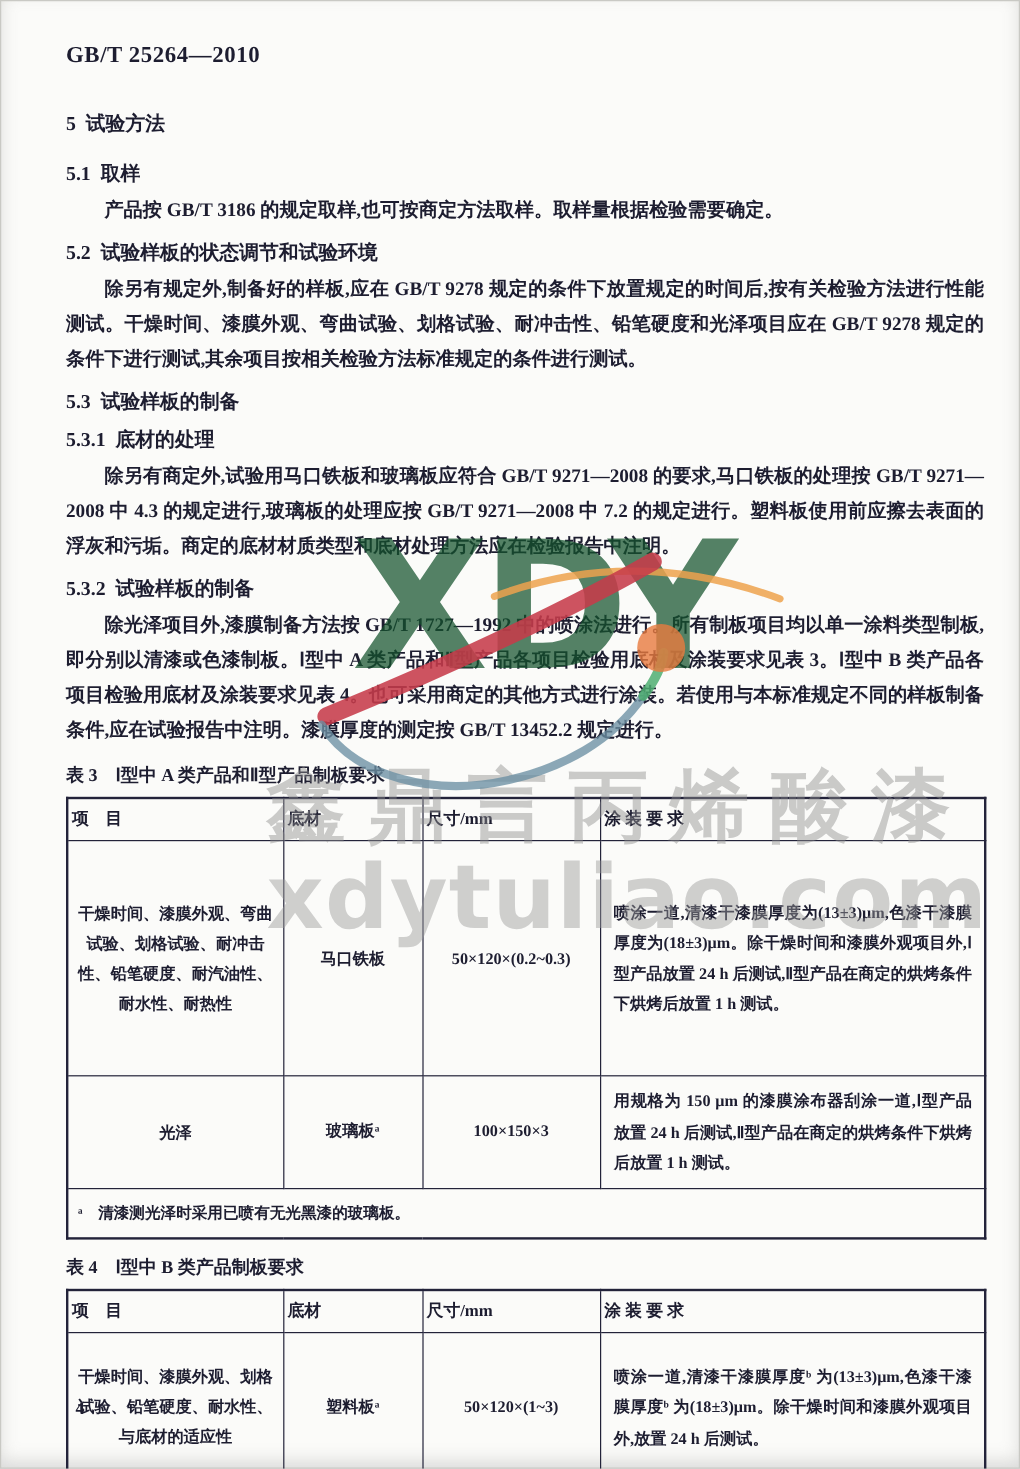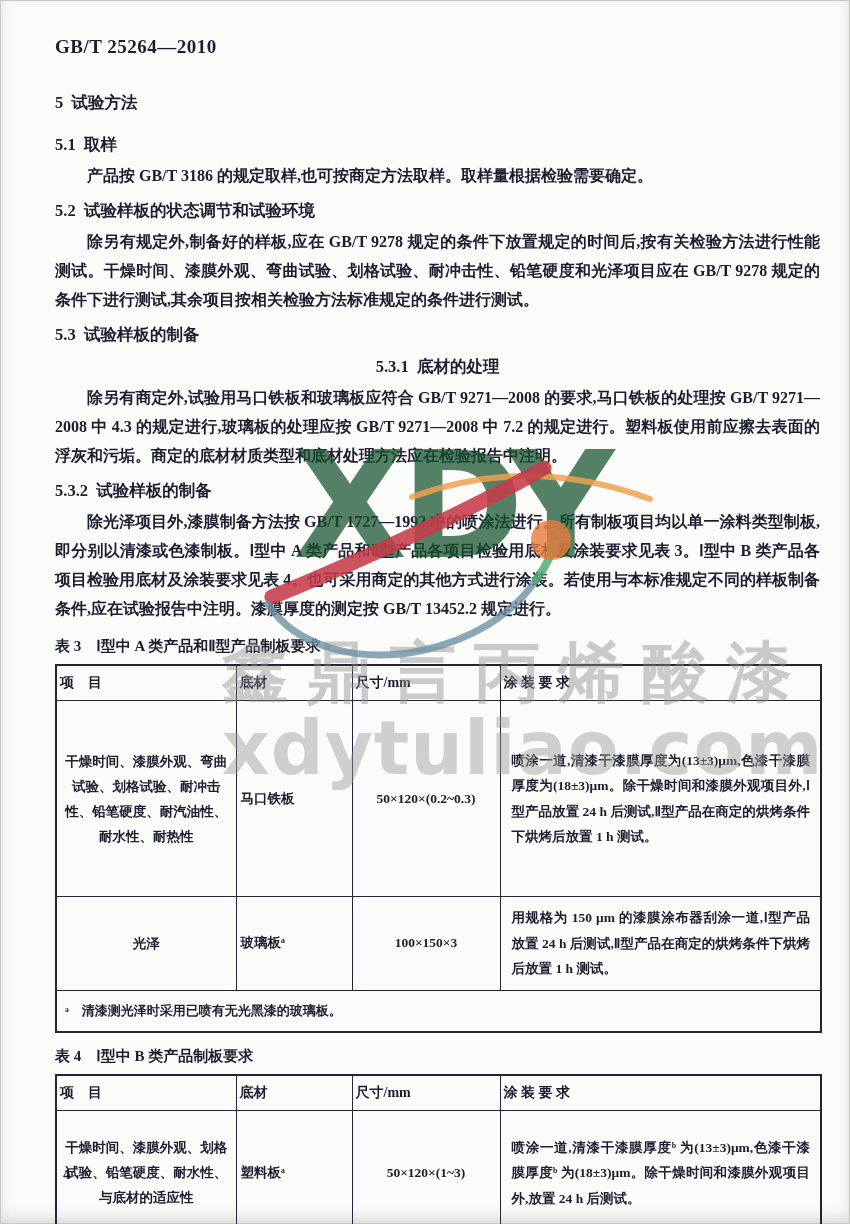--- a/index.html
+++ b/index.html
@@ -13,31 +13,31 @@
     color:#1d1d30;
     box-shadow:inset 0 0 0 1px #c9c9c4, inset 0 -6px 14px rgba(120,120,118,.25);
   }
   .content{position:absolute;left:55px;top:0;width:765px;font-weight:bold;}
   .std-code{margin-top:36px;font-size:19px;letter-spacing:.5px;font-family:"Liberation Serif",serif;}
   h2,h3{margin:0;font-size:16.5px;line-height:26px;white-space:pre-wrap;}
   .h5{margin-top:32px;}
   .h51{margin-top:16px;}
   .h52{margin-top:8px;}
   .h53{margin-top:8px;}
-  .h531{margin-top:6px;text-align:center;}
+  .h531{margin-top:6px;}
   .h532{margin-top:8px;}
   p.body{margin:3px 0 4px 0;font-size:16px;line-height:29px;text-align:justify;text-indent:2em;}
   .tbl-caption{margin:14px 0 8px 0;font-size:15px;font-weight:bold;}
   table{width:100%;border-collapse:collapse;table-layout:fixed;font-size:13.5px;color:#1d1d30;}
   table,th,td{border:1.6px solid #23233a;}
   table{border-width:2.4px;}
   th{font-size:14px;padding:8px 3px;text-align:left;font-weight:bold;background:transparent;}
   td{vertical-align:middle;}
   td.c-item{text-align:center;padding:10px 4px;line-height:25px;}
-  td.c-sub{text-align:left;padding:6px 4px;}
+  td.c-sub{text-align:center;padding:6px 4px;}
   td.c-size{text-align:center;padding:6px 8px;line-height:24px;}
   td.c-req{text-align:justify;padding:8px 10px 8px 11px;line-height:25.5px;}
   tr.fn-row td{padding:6px 8px;font-size:13px;line-height:24px;text-align:left;}
   .fn-line{margin:2px 0;}
   .col-item{width:180px}.col-sub{width:116px}.col-size{width:148px}.col-req{width:321px}
   .page-num{position:absolute;left:63px;top:1166px;font-size:15px;font-weight:bold;}
   
   .wm{position:absolute;pointer-events:none;z-index:6;}
   .wm-logo{
     left:293px;top:432px;

